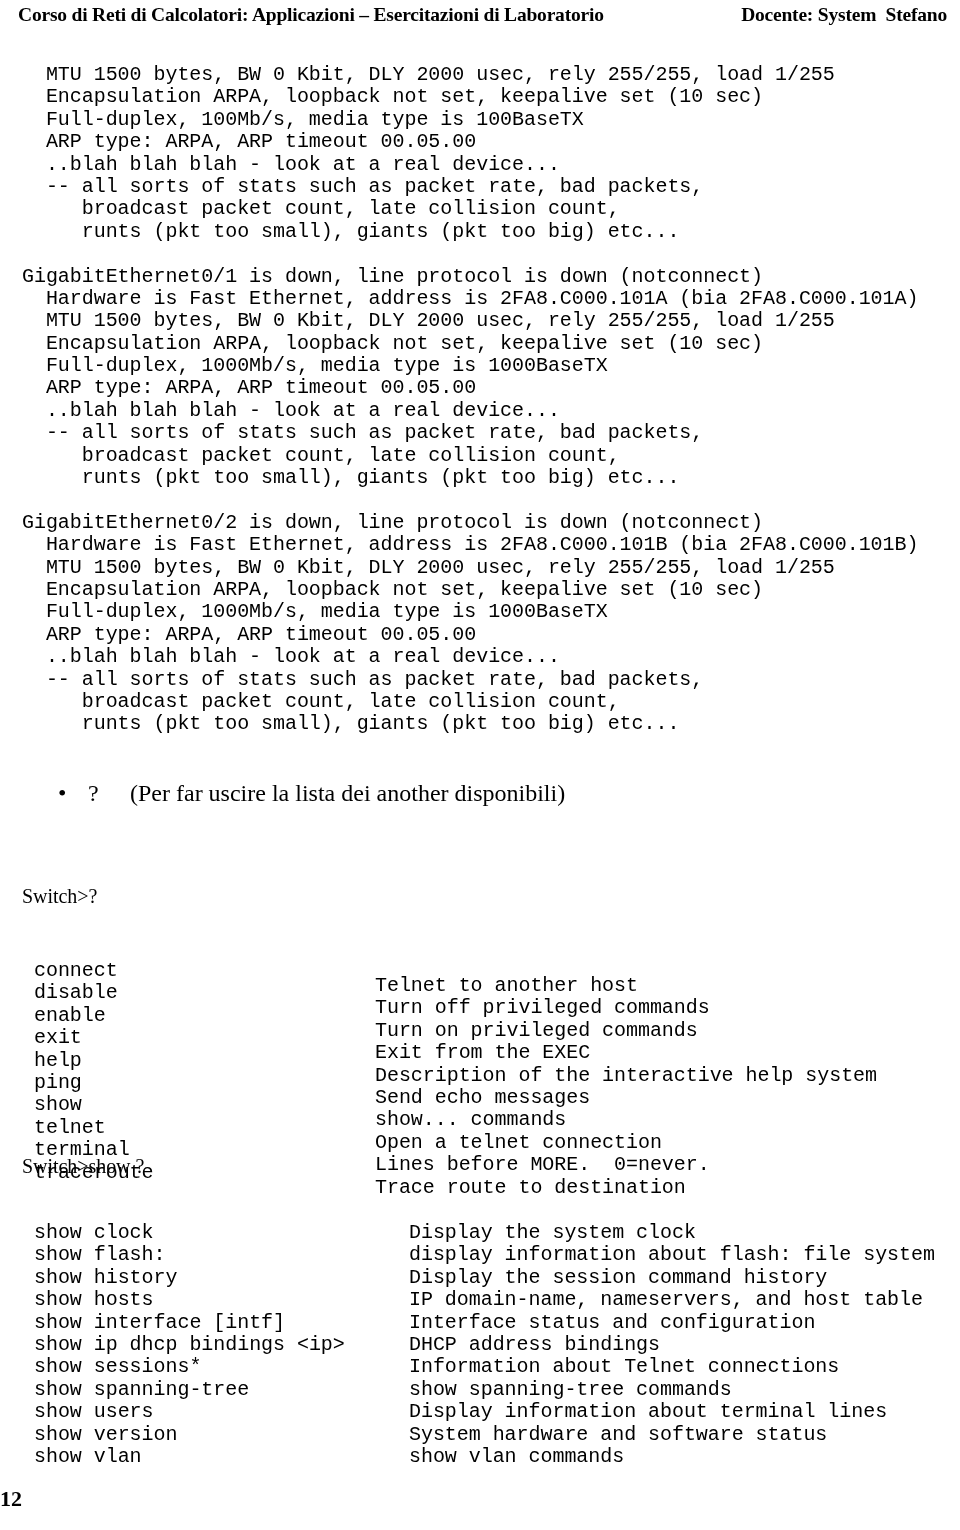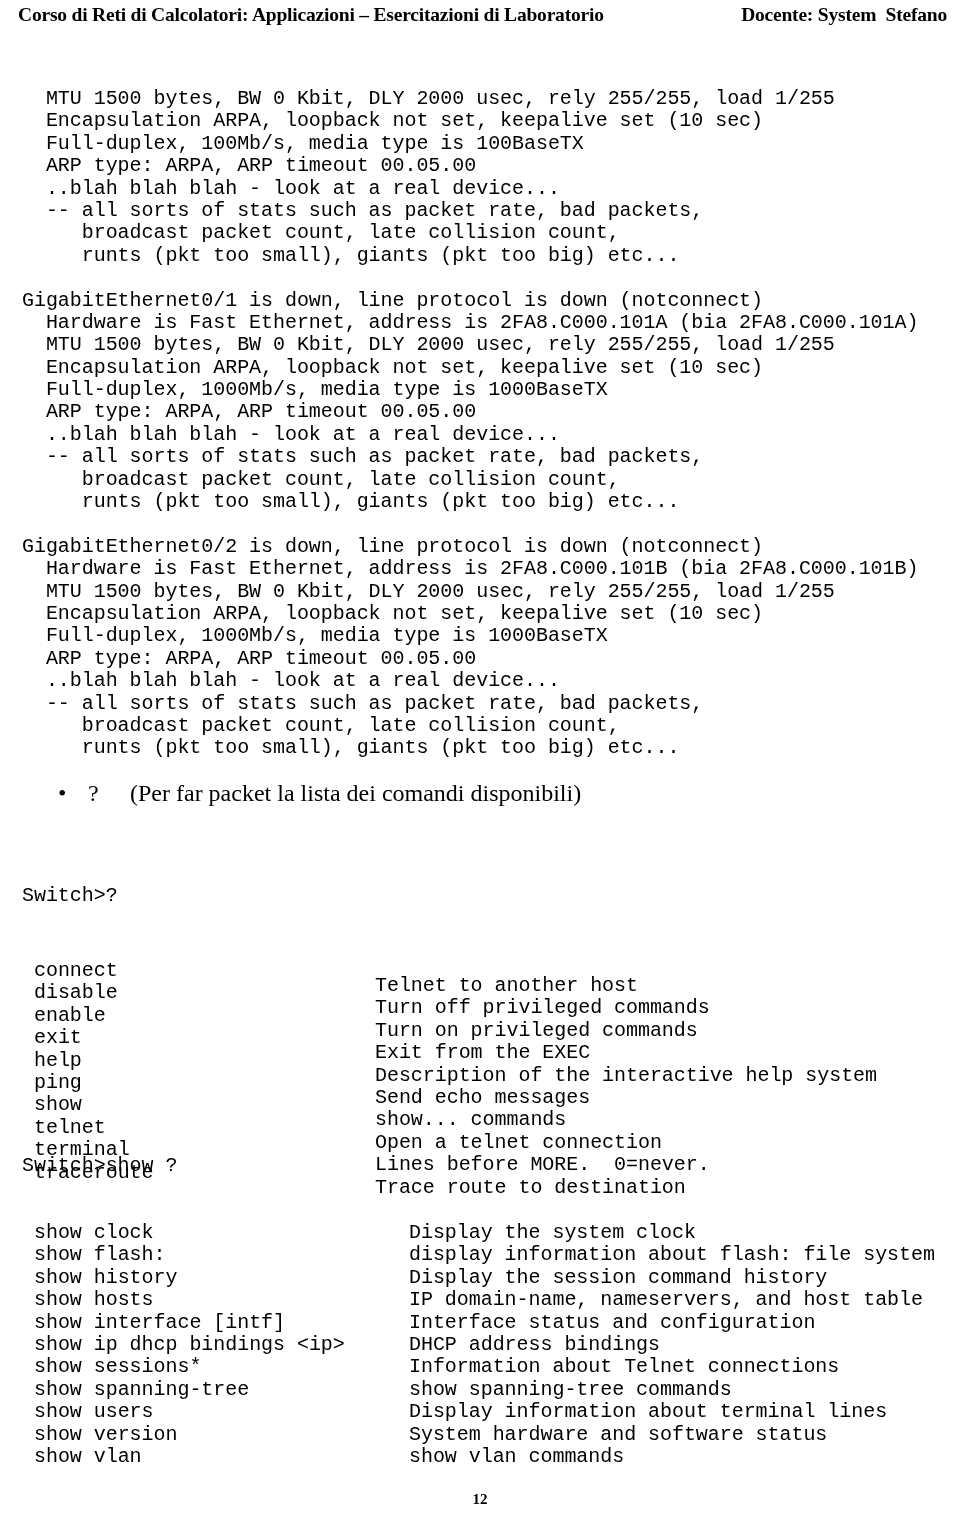--- a/index.html
+++ b/index.html
@@ -44,21 +44,21 @@
   .term {
     position: absolute;
     left: 22px;
     font-family: "Liberation Mono", "DejaVu Sans Mono", monospace;
     font-size: 20px;
     line-height: 22.4px;
     white-space: pre;
     color: #000000;
     letter-spacing: -0.05px;
   }
-  .term-top      { top: 64px; margin-top: 24px; }
+  .term-top      { top: 64px; }
   .term-cmdlist  { top: 840px; }
   .term-showlist { top: 1110px; }
 
   .term .line { white-space: pre; display: block; height: 22.4px; }
   .term .line.blank { color: transparent; }
 
   
   .cmd-row {
     display: block;
     height: 22.4px;
@@ -72,21 +72,21 @@
   .cmd-row .desc {
     position: absolute;
     top: 0;
     white-space: pre;
   }
   .list-basic .cmd  { padding-left: 12px; margin-top: 8px; }
   .list-basic .desc { left: 353px; margin-top: 23px; }
   .list-show  .cmd  { padding-left: 12px; }
   .list-show  .desc { left: 387px; }
 
-  .prompt-line { display: block; height: 22.4px; white-space: pre; }
+  .prompt-line { display: block; height: 22.4px; white-space: pre; font-family: Liberation Serif, serif; }
 
   
   .bullet-item {
     position: absolute;
     top: 778px;
     left: 18px;
     width: 900px;
     display: flex;
     align-items: baseline;
     font-family: "Liberation Serif", "DejaVu Serif", serif;
@@ -111,41 +111,41 @@
     font-size: 24px;
     white-space: pre;
   }
 
   
   .page-number {
     position: absolute;
     top: 1486px;
     left: 0;
     width: 960px;
-    text-align: center;
+    text-align: left;
     font-family: "Liberation Serif", "DejaVu Serif", serif;
     font-weight: bold;
-    font-size: 15px;
+    font-size: 22px;
     line-height: 26px;
   }
 </style>
 </head>
 <body>
 
 <div class="page-header">
   <span class="hdr-text">Corso di Reti di Calcolatori: Applicazioni – Esercitazioni di Laboratorio</span>
   <span class="hdr-text">Docente: System  Stefano</span>
 </div>
 
 <div class="term term-top" id="terminal-top"><span class="line">  MTU 1500 bytes, BW 0 Kbit, DLY 2000 usec, rely 255/255, load 1/255</span><span class="line">  Encapsulation ARPA, loopback not set, keepalive set (10 sec)</span><span class="line">  Full-duplex, 100Mb/s, media type is 100BaseTX</span><span class="line">  ARP type: ARPA, ARP timeout 00.05.00</span><span class="line">  ..blah blah blah - look at a real device...</span><span class="line">  -- all sorts of stats such as packet rate, bad packets,</span><span class="line">     broadcast packet count, late collision count,</span><span class="line">     runts (pkt too small), giants (pkt too big) etc...</span><span class="line blank"> </span><span class="line">GigabitEthernet0/1 is down, line protocol is down (notconnect)</span><span class="line">  Hardware is Fast Ethernet, address is 2FA8.C000.101A (bia 2FA8.C000.101A)</span><span class="line">  MTU 1500 bytes, BW 0 Kbit, DLY 2000 usec, rely 255/255, load 1/255</span><span class="line">  Encapsulation ARPA, loopback not set, keepalive set (10 sec)</span><span class="line">  Full-duplex, 1000Mb/s, media type is 1000BaseTX</span><span class="line">  ARP type: ARPA, ARP timeout 00.05.00</span><span class="line">  ..blah blah blah - look at a real device...</span><span class="line">  -- all sorts of stats such as packet rate, bad packets,</span><span class="line">     broadcast packet count, late collision count,</span><span class="line">     runts (pkt too small), giants (pkt too big) etc...</span><span class="line blank"> </span><span class="line">GigabitEthernet0/2 is down, line protocol is down (notconnect)</span><span class="line">  Hardware is Fast Ethernet, address is 2FA8.C000.101B (bia 2FA8.C000.101B)</span><span class="line">  MTU 1500 bytes, BW 0 Kbit, DLY 2000 usec, rely 255/255, load 1/255</span><span class="line">  Encapsulation ARPA, loopback not set, keepalive set (10 sec)</span><span class="line">  Full-duplex, 1000Mb/s, media type is 1000BaseTX</span><span class="line">  ARP type: ARPA, ARP timeout 00.05.00</span><span class="line">  ..blah blah blah - look at a real device...</span><span class="line">  -- all sorts of stats such as packet rate, bad packets,</span><span class="line">     broadcast packet count, late collision count,</span><span class="line">     runts (pkt too small), giants (pkt too big) etc...</span></div>
 
 <div class="bullet-item">
   <span class="bullet-dot">•</span>
   <span class="bullet-q">?</span>
-  <span class="bullet-text">(Per far packet la lista dei comandi disponibili)</span>
+  <span class="bullet-text">(Per far uscire la lista dei another disponibili)</span>
 </div>
 
 <div class="term term-cmdlist list-basic">
   <span class="prompt-line">Switch&gt;?</span>
   <span id="basic-rows"><span class="cmd-row"><span class="cmd">connect</span><span class="desc">Telnet to another host</span></span><span class="cmd-row"><span class="cmd">disable</span><span class="desc">Turn off privileged commands</span></span><span class="cmd-row"><span class="cmd">enable</span><span class="desc">Turn on privileged commands</span></span><span class="cmd-row"><span class="cmd">exit</span><span class="desc">Exit from the EXEC</span></span><span class="cmd-row"><span class="cmd">help</span><span class="desc">Description of the interactive help system</span></span><span class="cmd-row"><span class="cmd">ping</span><span class="desc">Send echo messages</span></span><span class="cmd-row"><span class="cmd">show</span><span class="desc">show... commands</span></span><span class="cmd-row"><span class="cmd">telnet</span><span class="desc">Open a telnet connection</span></span><span class="cmd-row"><span class="cmd">terminal</span><span class="desc">Lines before MORE.  0=never.</span></span><span class="cmd-row"><span class="cmd">traceroute</span><span class="desc">Trace route to destination</span></span></span>
 </div>
 
 <div class="term term-showlist list-show">
   <span class="prompt-line">Switch&gt;show ?</span>
   <span id="show-rows"><span class="cmd-row"><span class="cmd">show clock</span><span class="desc">Display the system clock</span></span><span class="cmd-row"><span class="cmd">show flash:</span><span class="desc">display information about flash: file system</span></span><span class="cmd-row"><span class="cmd">show history</span><span class="desc">Display the session command history</span></span><span class="cmd-row"><span class="cmd">show hosts</span><span class="desc">IP domain-name, nameservers, and host table</span></span><span class="cmd-row"><span class="cmd">show interface [intf]</span><span class="desc">Interface status and configuration</span></span><span class="cmd-row"><span class="cmd">show ip dhcp bindings &lt;ip&gt;</span><span class="desc">DHCP address bindings</span></span><span class="cmd-row"><span class="cmd">show sessions*</span><span class="desc">Information about Telnet connections</span></span><span class="cmd-row"><span class="cmd">show spanning-tree</span><span class="desc">show spanning-tree commands</span></span><span class="cmd-row"><span class="cmd">show users</span><span class="desc">Display information about terminal lines</span></span><span class="cmd-row"><span class="cmd">show version</span><span class="desc">System hardware and software status</span></span><span class="cmd-row"><span class="cmd">show vlan</span><span class="desc">show vlan commands</span></span></span>

